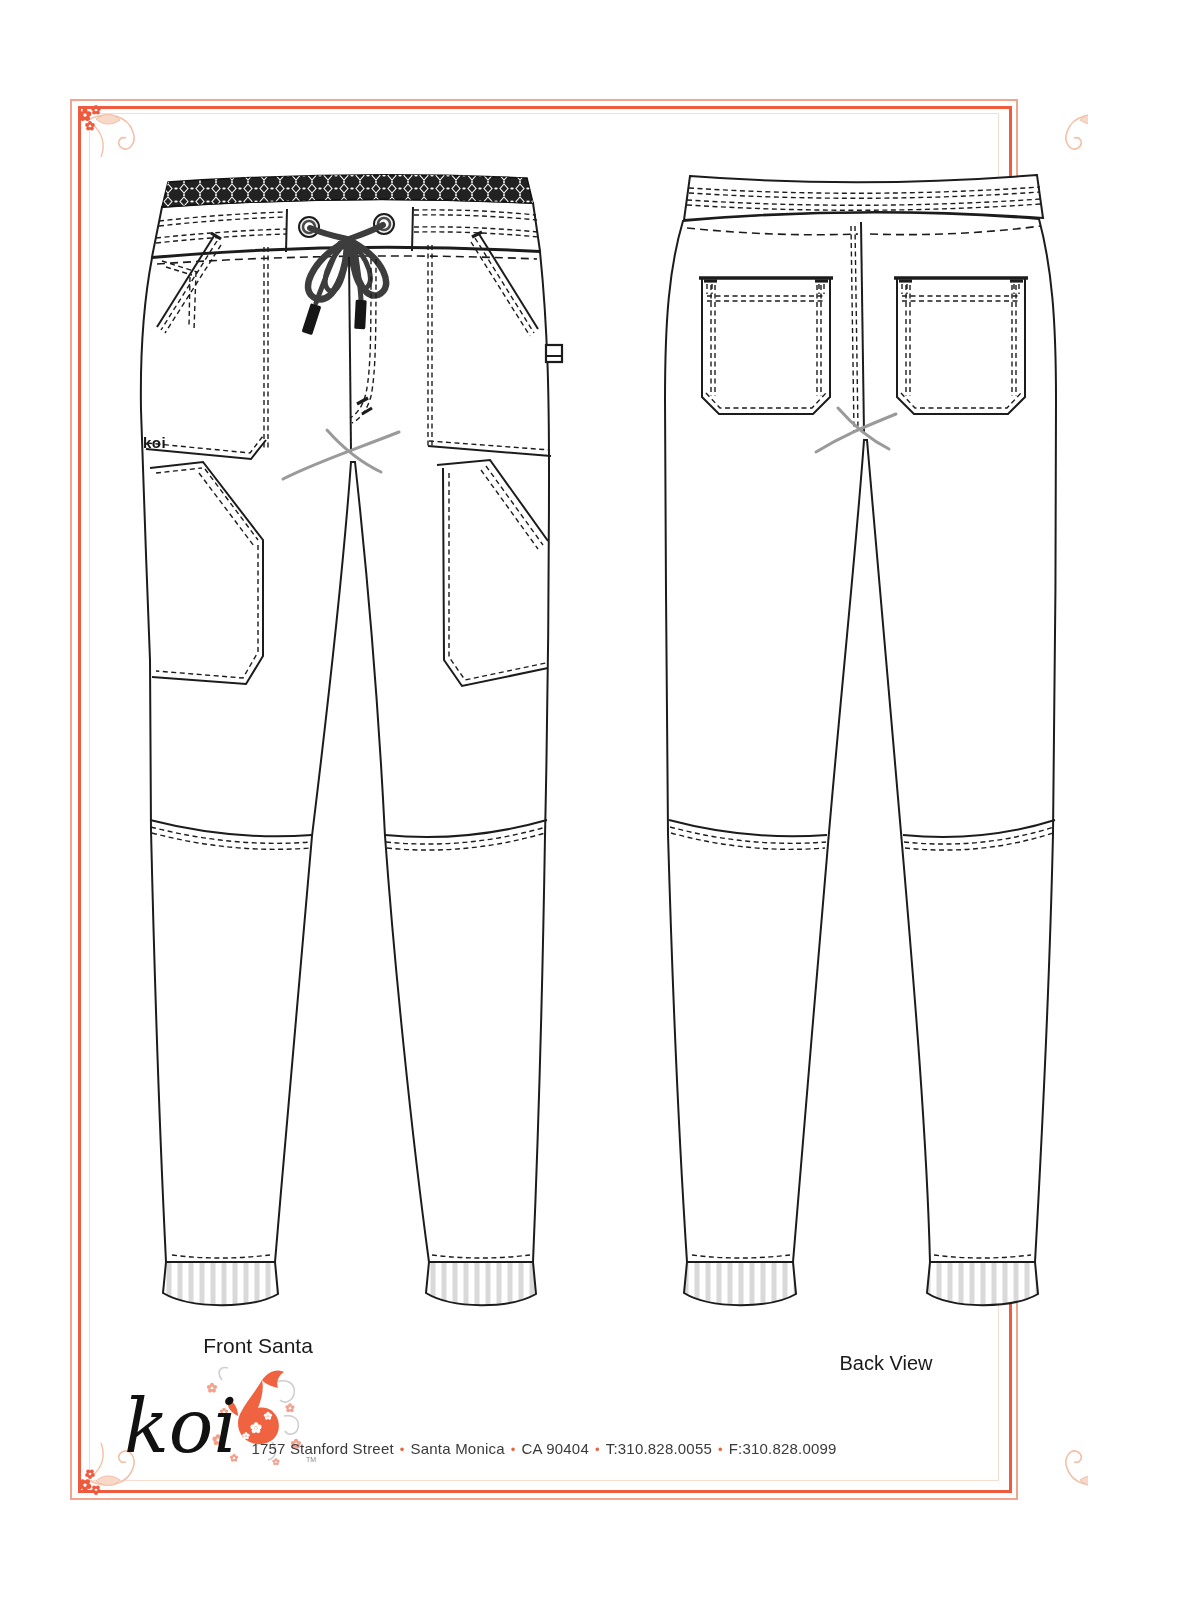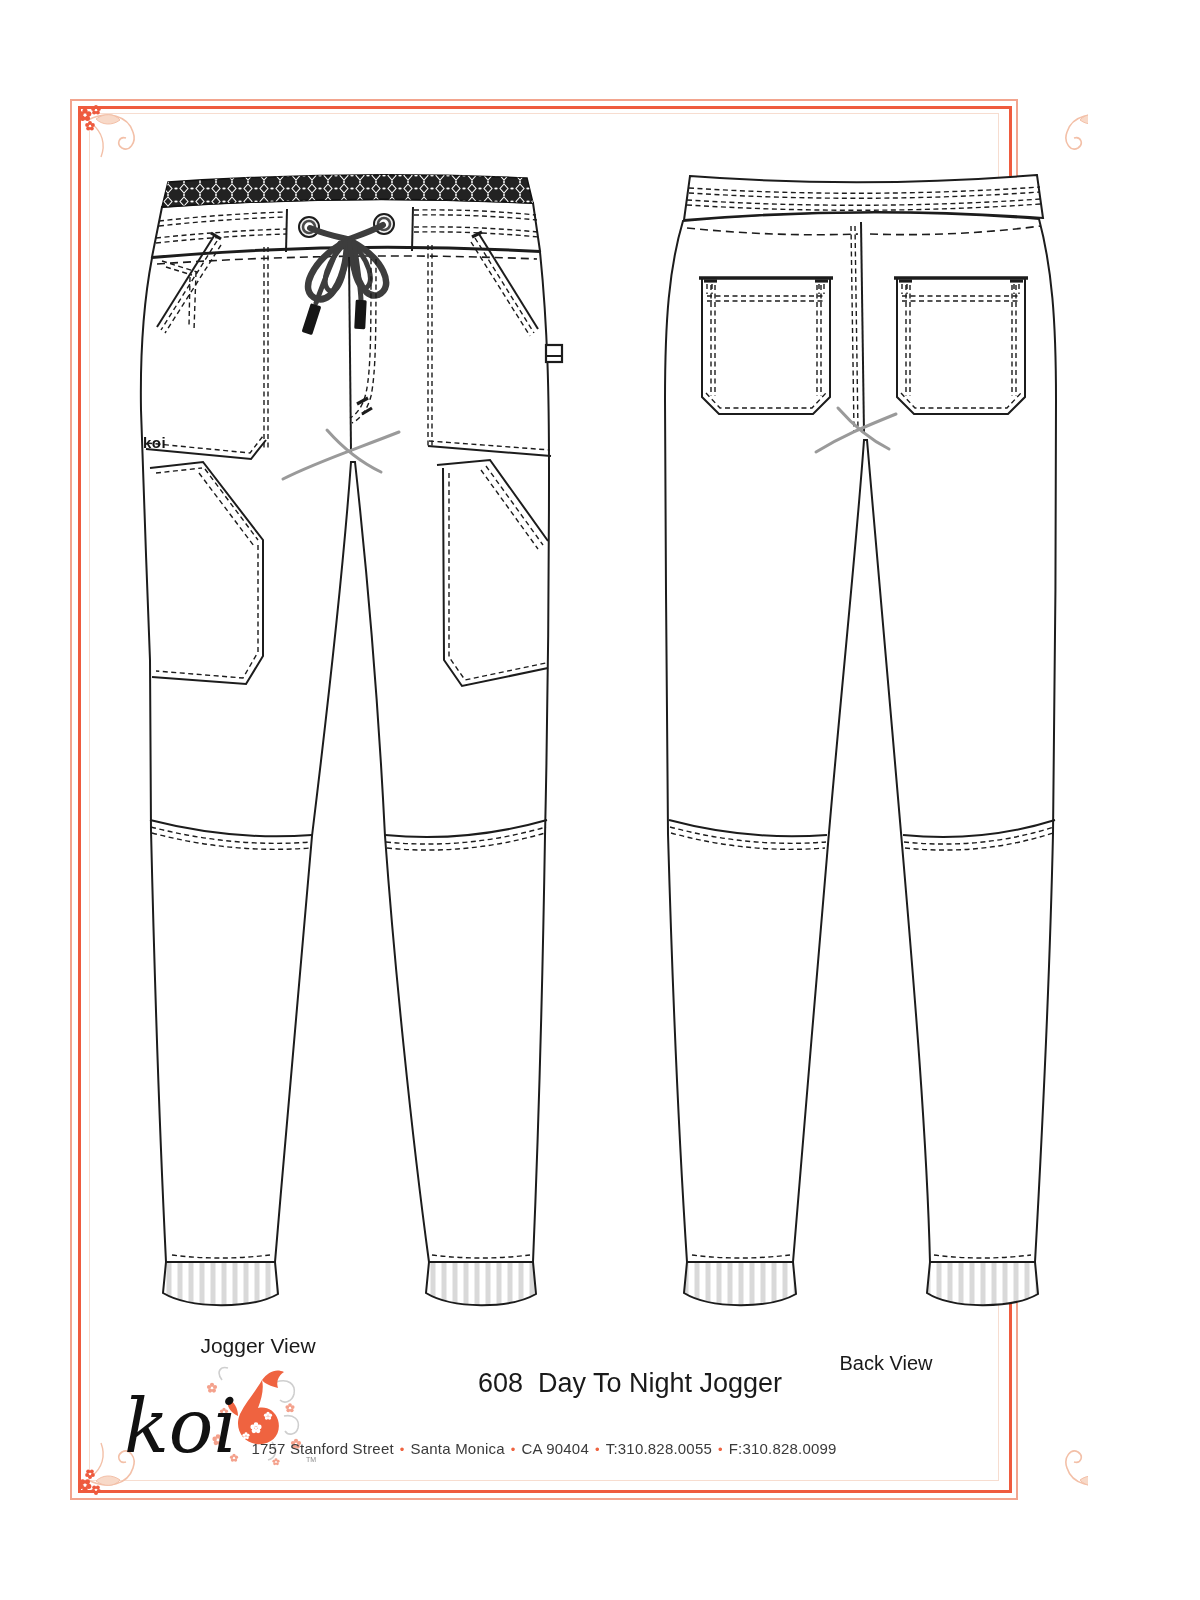--- a/index.html
+++ b/index.html
@@ -290,23 +290,22 @@
 
       <g>
         <path class="st" d="M692,1255 Q740,1261 790,1255"></path>
         <path class="st" d="M934,1255 Q982,1261 1031,1255"></path>
         <path d="M687,1262 L793,1262 L796,1294 C770,1309 710,1309 684,1293 Z" fill="url(#rib)" stroke="#1c1c1c" stroke-width="2"></path>
         <path d="M930,1262 L1035,1262 L1038,1294 C1012,1309 952,1309 927,1293 Z" fill="url(#rib)" stroke="#1c1c1c" stroke-width="2"></path>
       </g>
     </g>
   </svg>
 
-  <div class="view-label front-label">Jogger View</div>
+  <div class="view-label front-label">Front Santa</div>
   <div class="view-label back-label">Back View</div>
-  <div class="sheet-title">608  Day To Night Jogger</div>
 
   <svg class="brand" viewBox="0 0 200 115">
     <g fill="none" stroke="#cfcfcf" stroke-width="1.6">
       <path d="M158,16 C170,12 178,18 176,28 C174,36 166,38 162,34"></path>
       <path d="M166,50 C176,48 182,54 180,62 C178,69 170,70 167,65"></path>
       <path d="M154,76 C160,84 158,92 150,94"></path>
       <path d="M104,14 C98,6 102,0 110,2"></path>
     </g>
     <g fill="#ef6340">
       <path d="M144,14 C136,28 128,36 122,48 C116,62 124,76 138,78 C154,80 164,68 160,54 C157,44 148,40 140,42 C144,32 146,22 144,14 Z"></path>

